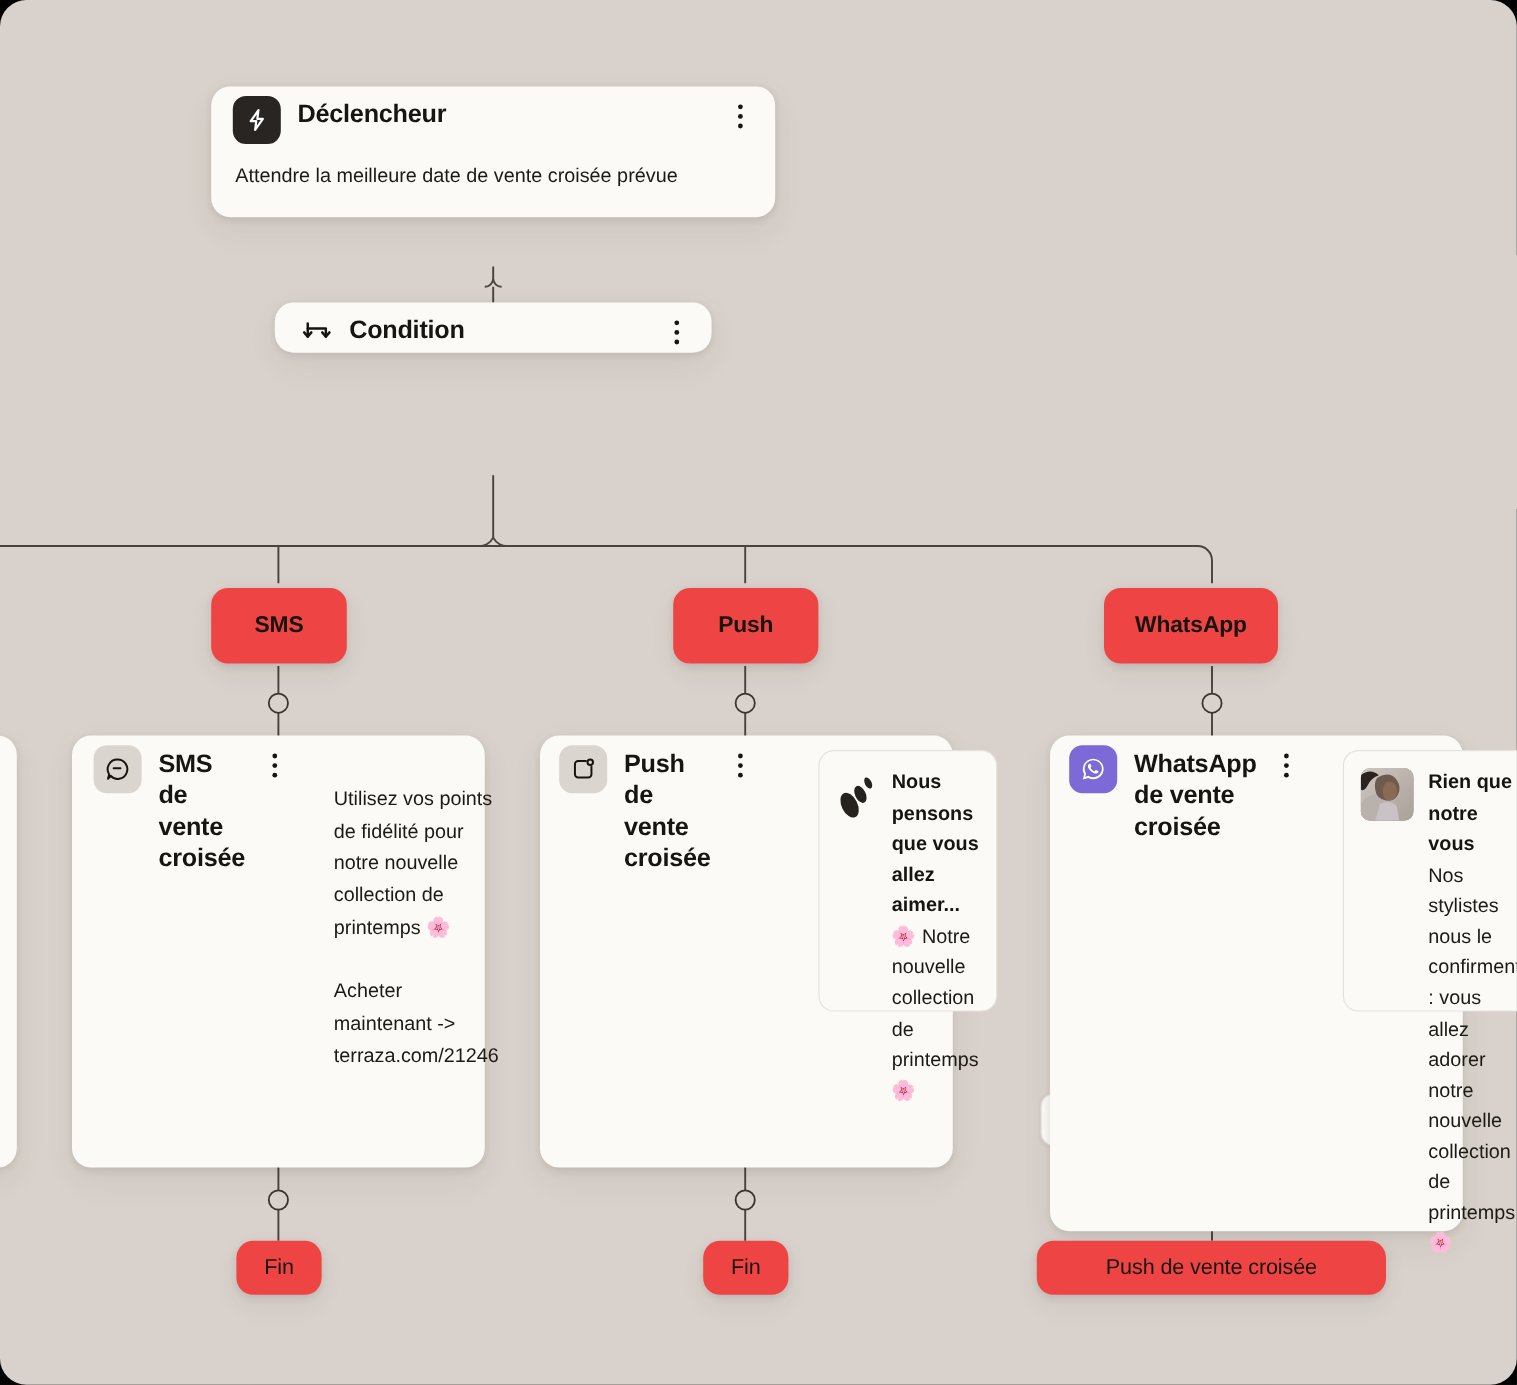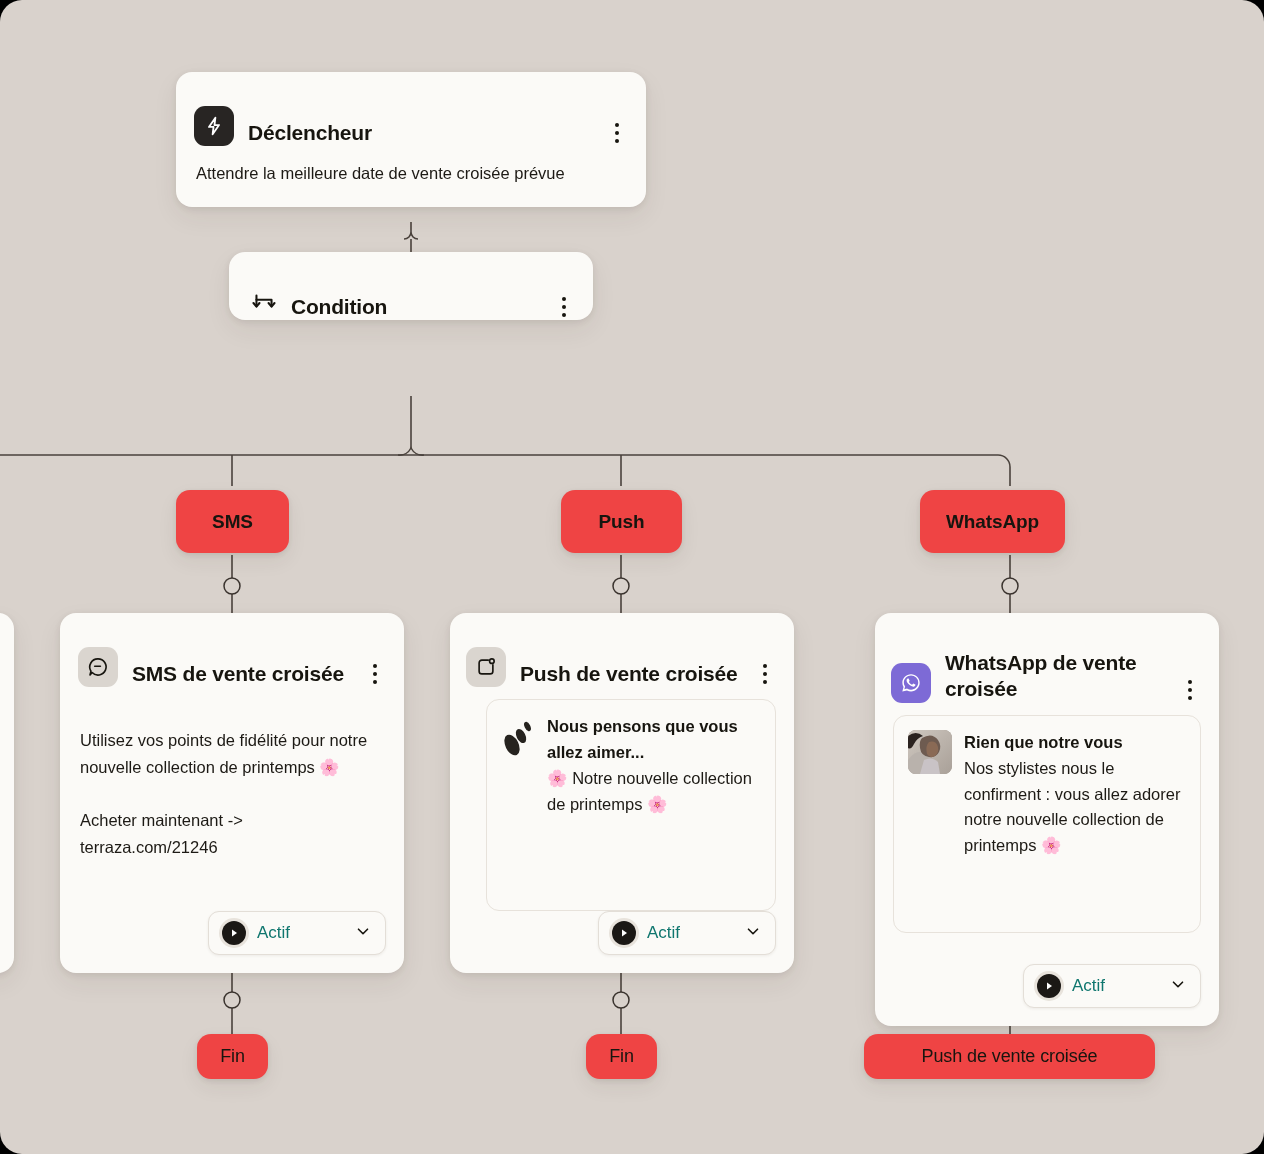--- a/index.html
+++ b/index.html
@@ -12,21 +12,21 @@
     position:absolute;left:0;top:0;width:1264px;height:1154px;
     background:#D9D2CC;border-radius:22px;overflow:hidden;
   }
   svg.wires{position:absolute;left:0;top:0;width:1264px;height:1154px;pointer-events:none;}
 
   
   .card{
     position:absolute;background:#FBFAF7;border-radius:16px;
     box-shadow:0 2px 6px rgba(60,45,35,.10), 0 10px 26px rgba(60,45,35,.07);
   }
-  .card-head{display:flex;align-items:flex-end;gap:14px;padding:34px 18px 0 18px;}
+  .card-head{display:flex;align-items:flex-start;gap:14px;padding:8px 18px 0 18px;}
   .card-title{
     font-size:21px;font-weight:700;color:#17150F;line-height:1.25;
     flex:1;letter-spacing:-.2px;padding-top:3px;
   }
   .card-body{
     padding:14px 20px 20px 20px;font-size:16.5px;line-height:1.62;color:#1D1A15;
     white-space:pre-line;
   }
   .kebab{
     width:22px;height:26px;display:flex;flex-direction:column;align-items:center;
@@ -77,21 +77,21 @@
     min-width:150px;box-shadow:0 1px 3px rgba(60,45,35,.07);cursor:pointer;
   }
   .play{
     width:24px;height:24px;border-radius:50%;background:#1B1815;flex:0 0 auto;
     display:flex;align-items:center;justify-content:center;
     box-shadow:0 0 0 3px #E8E3DC;
   }
   .select-label{flex:1;font-size:17px;color:#0f766e;}
   .chev{flex:0 0 auto;}
 
-  .card-col{display:flex;flex-direction:column;height:100%;box-sizing:border-box;}
+  .card-col{display:flex;flex-direction:row;height:100%;box-sizing:border-box;}
 </style>
 </head>
 <body>
 
 <div class="canvas">
 
   <svg class="wires" viewBox="0 0 1264 1154">
     <g fill="none" stroke="#4A423C" stroke-width="1.6">
 
       <path d="M411,222 L411,232 M411,232 a7,7 0 0 0 7,7 M404,239 a7,7 0 0 0 7,-7 M411,239 L411,252"></path>

